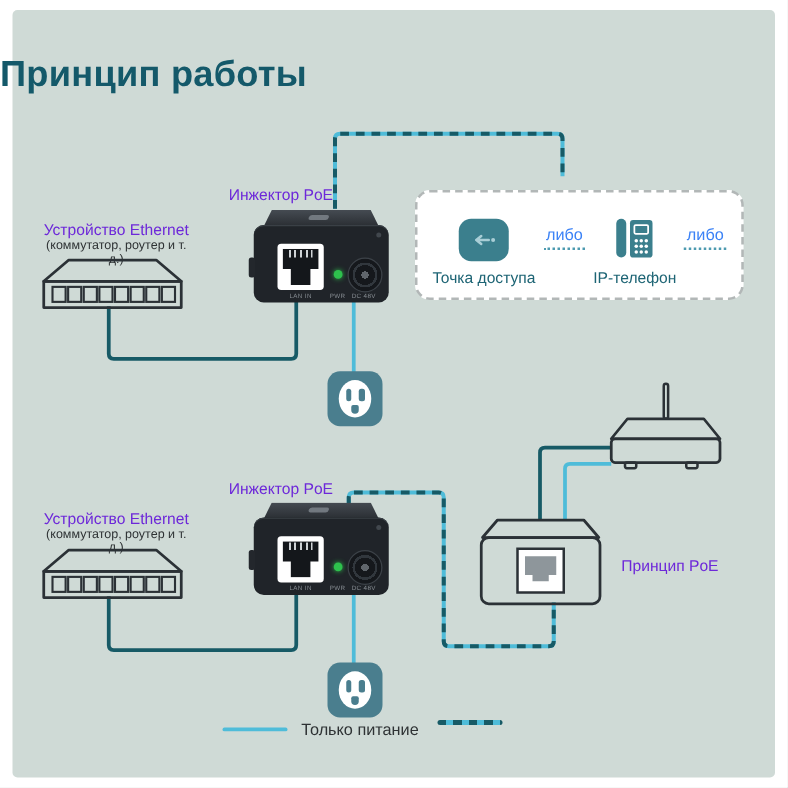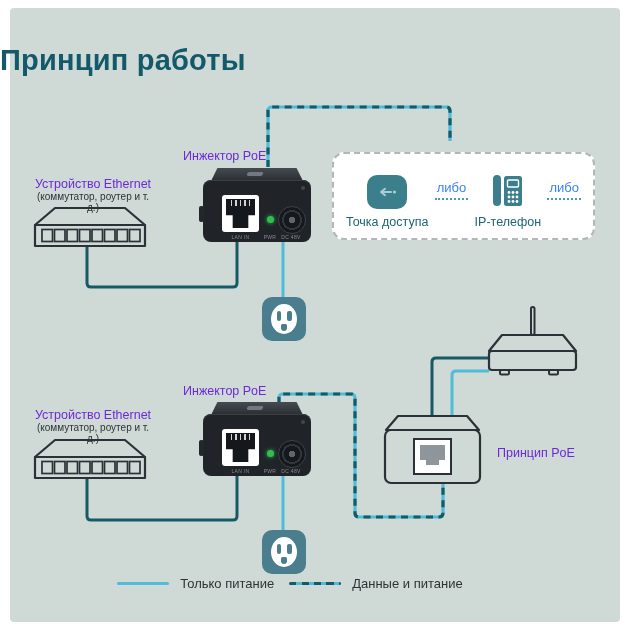--- a/index.html
+++ b/index.html
@@ -251,16 +251,15 @@
     </g>
   </svg>
 
   <div class="legend">
     <div class="leg-item">
       <div class="leg-line leg-power"></div>
       <div class="leg-lbl">Только питание</div>
     </div>
     <div class="leg-item">
       <div class="leg-line leg-combo"></div>
-      <div class="leg-lbl">Данные и питание</div>
     </div>
   </div>
 </div>
 
 </body></html>

